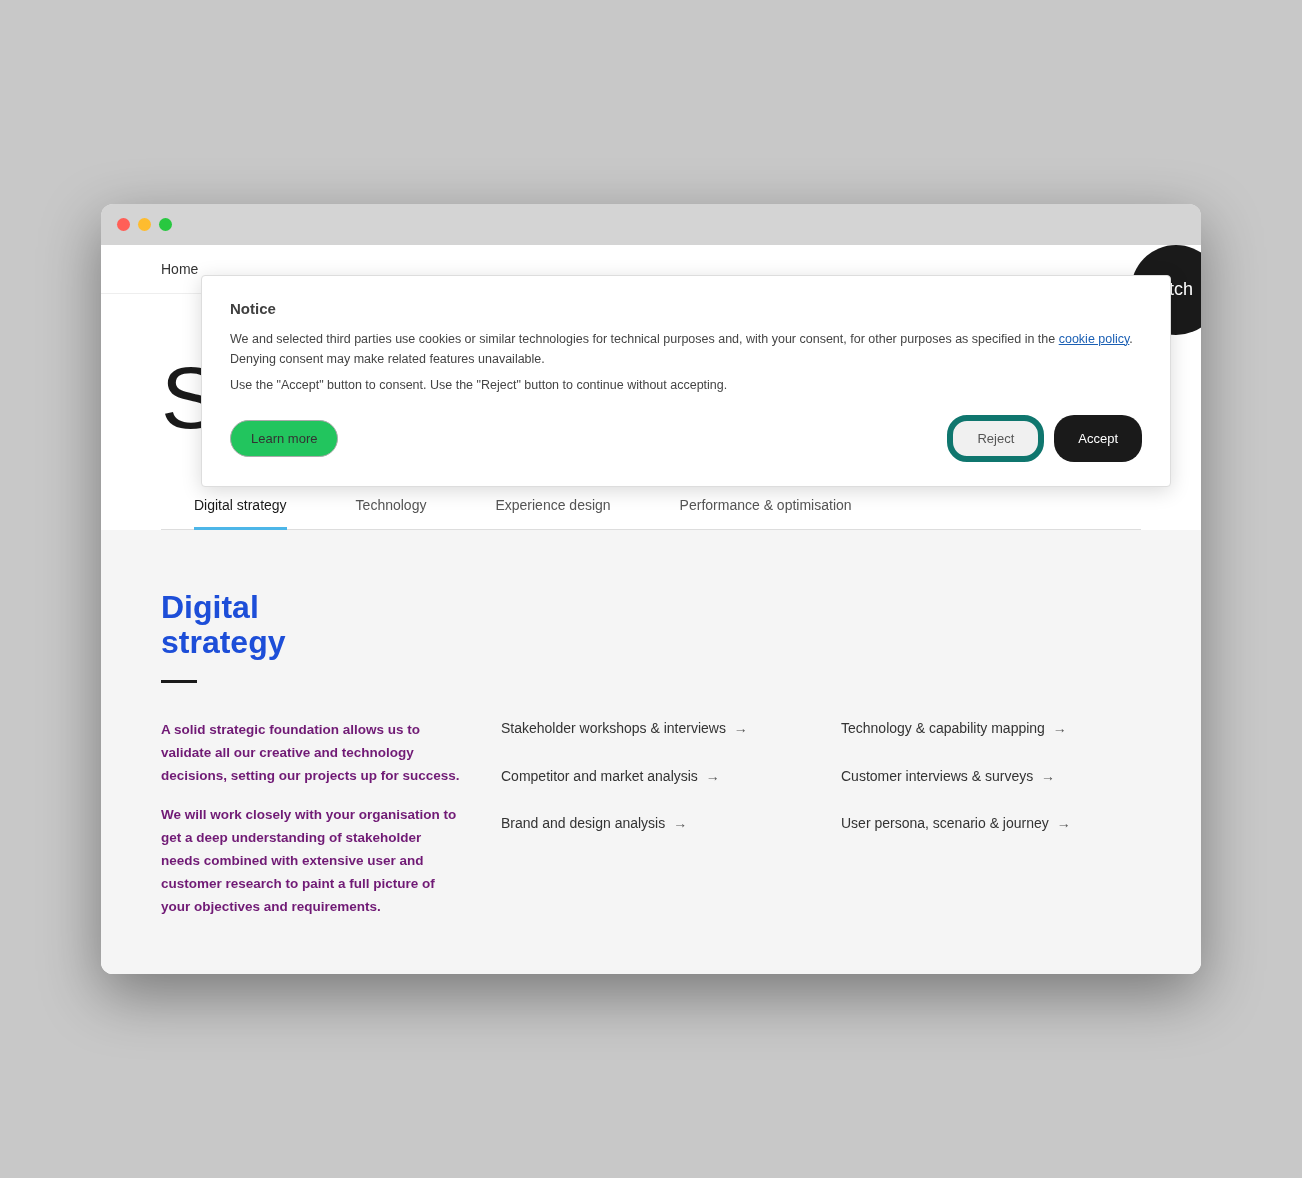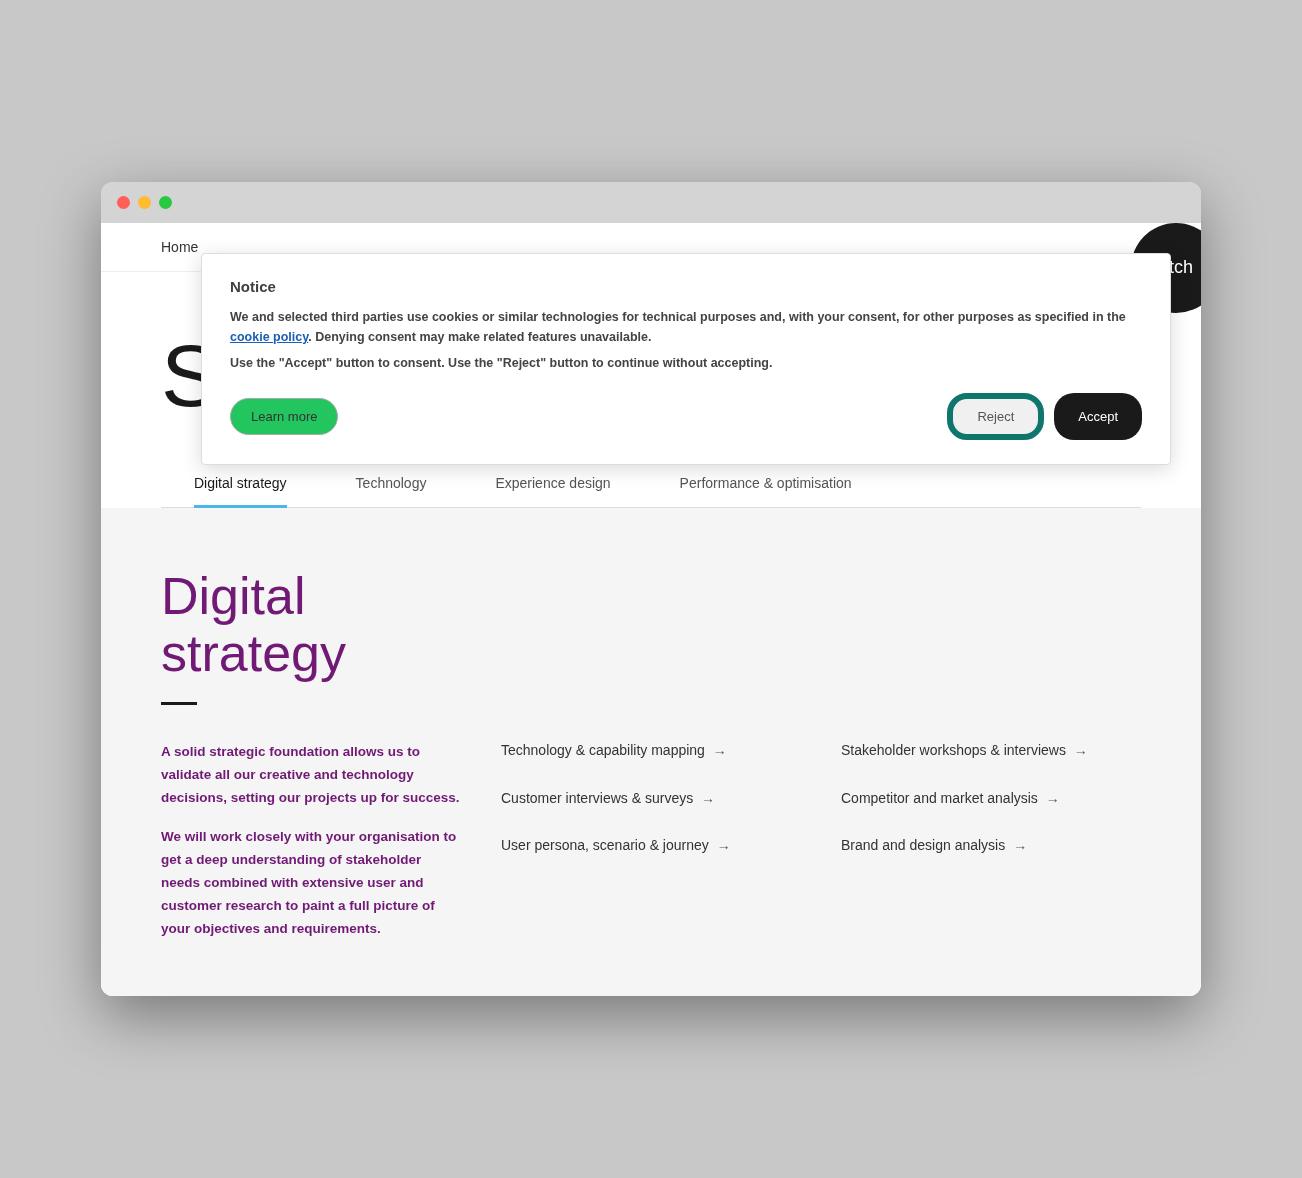--- a/index.html
+++ b/index.html
@@ -121,21 +121,20 @@
       font-weight: 600;
       color: #404040;
       margin-bottom: 12px;
     }
 
     .cookie-body {
       font-size: 12.5px;
       color: #444;
       line-height: 1.6;
       margin-bottom: 6px;
-      font-weight: bold;
     }
 
     .cookie-link {
       color: #1a5fb4;
       text-decoration: underline;
       cursor: pointer;
     }
 
     .cookie-actions {
       display: flex;
@@ -218,23 +217,23 @@
       border-bottom: 3px solid #4db6e8;
     }
 
     
     .section-content {
       background: #f5f5f5;
       padding: 60px 60px 40px;
     }
 
     .section-title {
-      font-size: 52px;
-      font-weight: 400;
-      color: #701a75;
+      font-size: 32px;
+      font-weight: 700;
+      color: #1d4ed8;
       line-height: 1.1;
       margin-bottom: 20px;
     }
 
     .section-divider {
       width: 36px;
       height: 3px;
       background: #1a1a1a;
       margin-bottom: 36px;
     }
@@ -331,44 +330,44 @@
 
       <div class="section-grid">
 
         <div class="section-description">
           <p>A solid strategic foundation allows us to validate all our creative and technology decisions, setting our projects up for success.</p>
           <p>We will work closely with your organisation to get a deep understanding of stakeholder needs combined with extensive user and customer research to paint a full picture of your objectives and requirements.</p>
         </div>
 
         <div class="service-list">
           <div class="service-item">
+            <span>Stakeholder workshops &amp; interviews</span>
+            <span class="arrow">→</span>
+          </div>
+          <div class="service-item">
+            <span>Competitor and market analysis</span>
+            <span class="arrow">→</span>
+          </div>
+          <div class="service-item">
+            <span>Brand and design analysis</span>
+            <span class="arrow">→</span>
+          </div>
+        </div>
+
+        <div class="service-list">
+          <div class="service-item">
             <span>Technology &amp; capability mapping</span>
             <span class="arrow">→</span>
           </div>
           <div class="service-item">
             <span>Customer interviews &amp; surveys</span>
             <span class="arrow">→</span>
           </div>
           <div class="service-item">
             <span>User persona, scenario &amp; journey</span>
-            <span class="arrow">→</span>
-          </div>
-        </div>
-
-        <div class="service-list">
-          <div class="service-item">
-            <span>Stakeholder workshops &amp; interviews</span>
-            <span class="arrow">→</span>
-          </div>
-          <div class="service-item">
-            <span>Competitor and market analysis</span>
-            <span class="arrow">→</span>
-          </div>
-          <div class="service-item">
-            <span>Brand and design analysis</span>
             <span class="arrow">→</span>
           </div>
         </div>
       </div>
     </div>
 
   </div>
 </div>
 
 </body></html>

